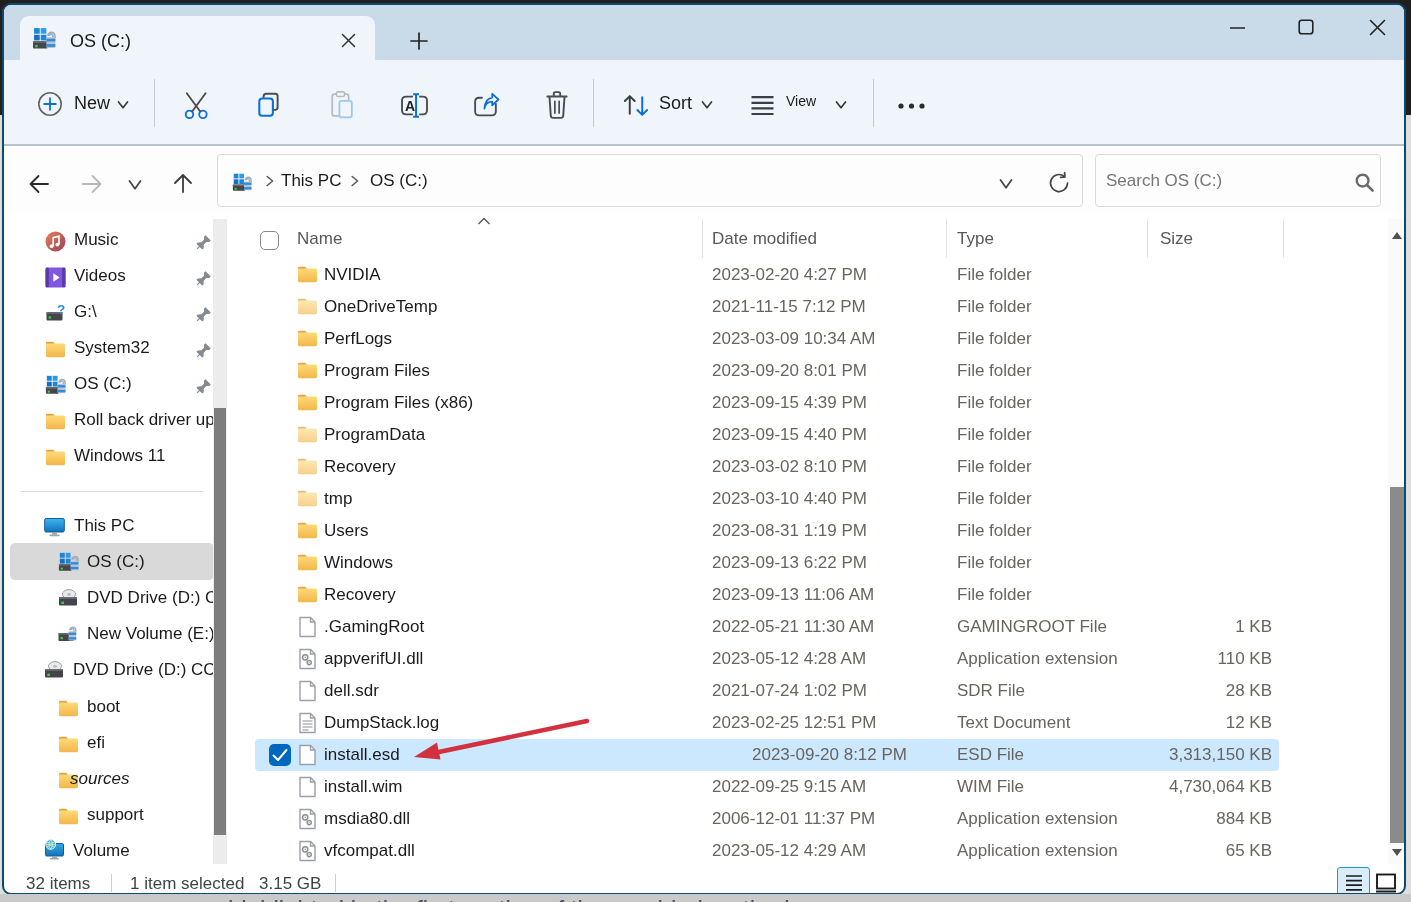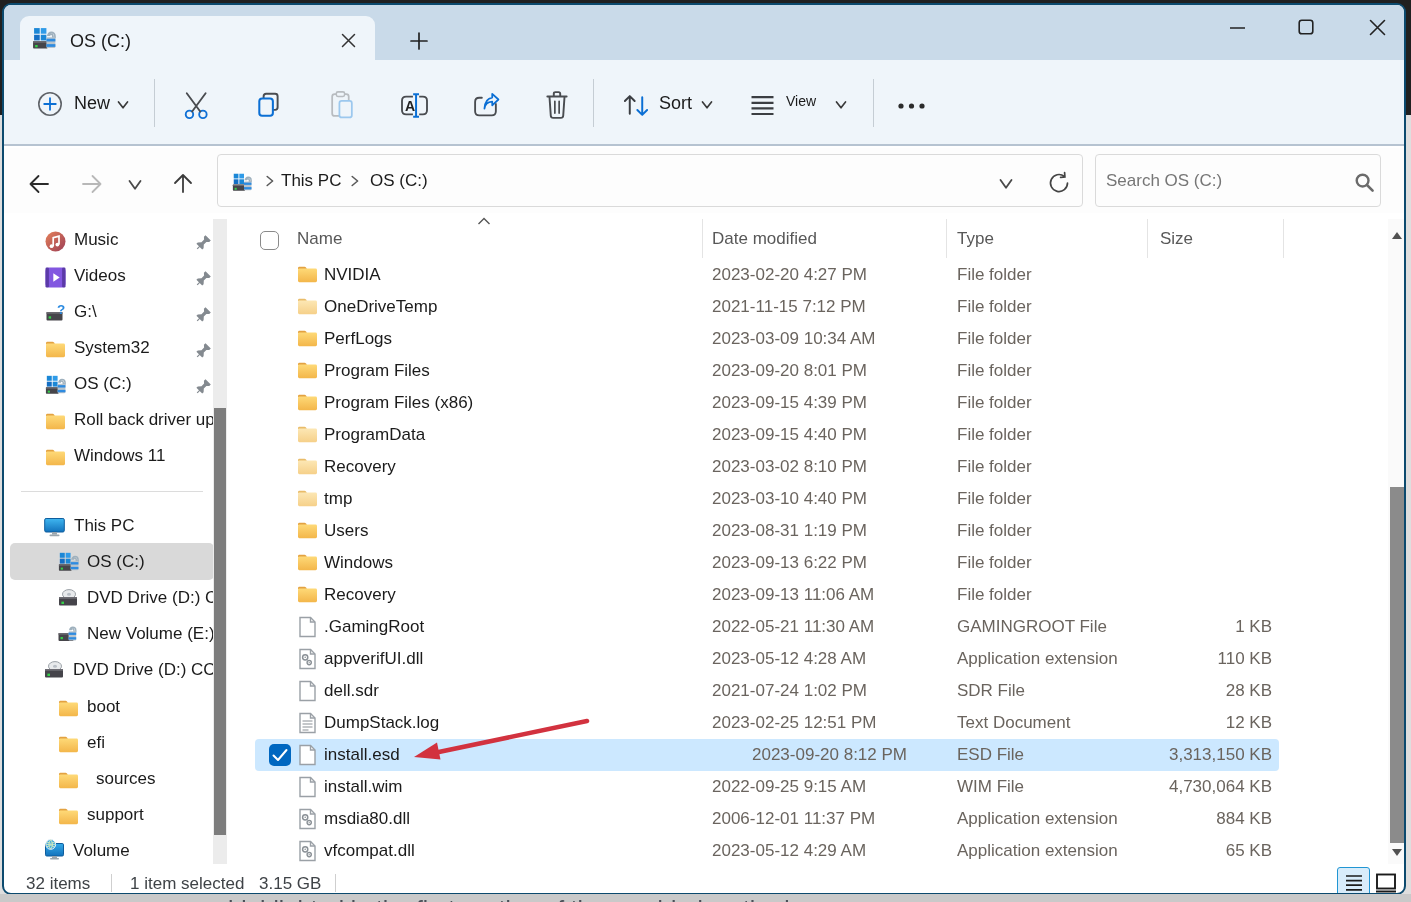--- a/index.html
+++ b/index.html
@@ -337,21 +337,21 @@
 <svg class="abs" style="left:54px;top:765px" width="21" height="21" viewBox="0 0 21 21">
 <path d="M1 4.2 Q1 2.8 2.4 2.8 L7.6 2.8 Q8.5 2.8 9 3.6 L10 5.2 L1 5.2 Z" fill="#e3a241"></path>
 <rect x="1" y="4.6" width="19" height="13.6" rx="1.4" fill="url(#gf54765)"></rect>
 <defs>
         <linearGradient id="gf54765" x1="0" y1="0" x2="0" y2="1">
 <stop offset="0" stop-color="#fed977"></stop>
           <stop offset="1" stop-color="#f3b64a"></stop>
         </linearGradient>
       </defs>
 </svg>
-<div class="abs t17" style="left:92px;top:764px;">sources</div>
+<div class="abs t17" style="left:66px;top:764px;font-style:italic;">sources</div>
 <svg class="abs" style="left:54px;top:801px" width="21" height="21" viewBox="0 0 21 21">
 <path d="M1 4.2 Q1 2.8 2.4 2.8 L7.6 2.8 Q8.5 2.8 9 3.6 L10 5.2 L1 5.2 Z" fill="#e3a241"></path>
 <rect x="1" y="4.6" width="19" height="13.6" rx="1.4" fill="url(#gf54801)"></rect>
 <defs>
         <linearGradient id="gf54801" x1="0" y1="0" x2="0" y2="1">
 <stop offset="0" stop-color="#fed977"></stop>
           <stop offset="1" stop-color="#f3b64a"></stop>
         </linearGradient>
       </defs>
 </svg>

